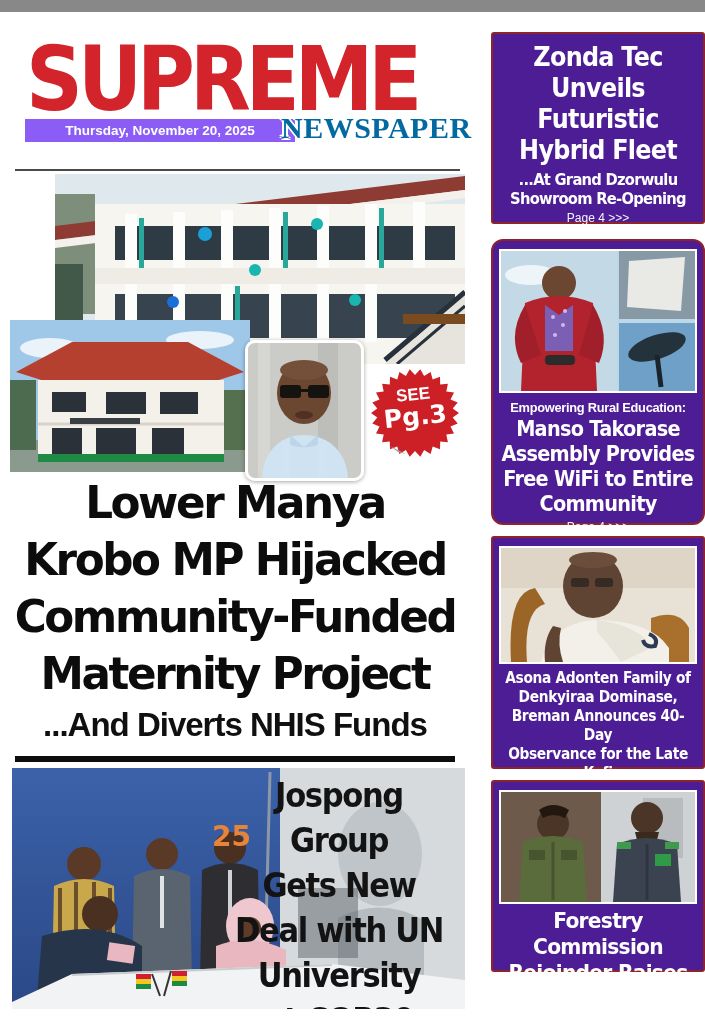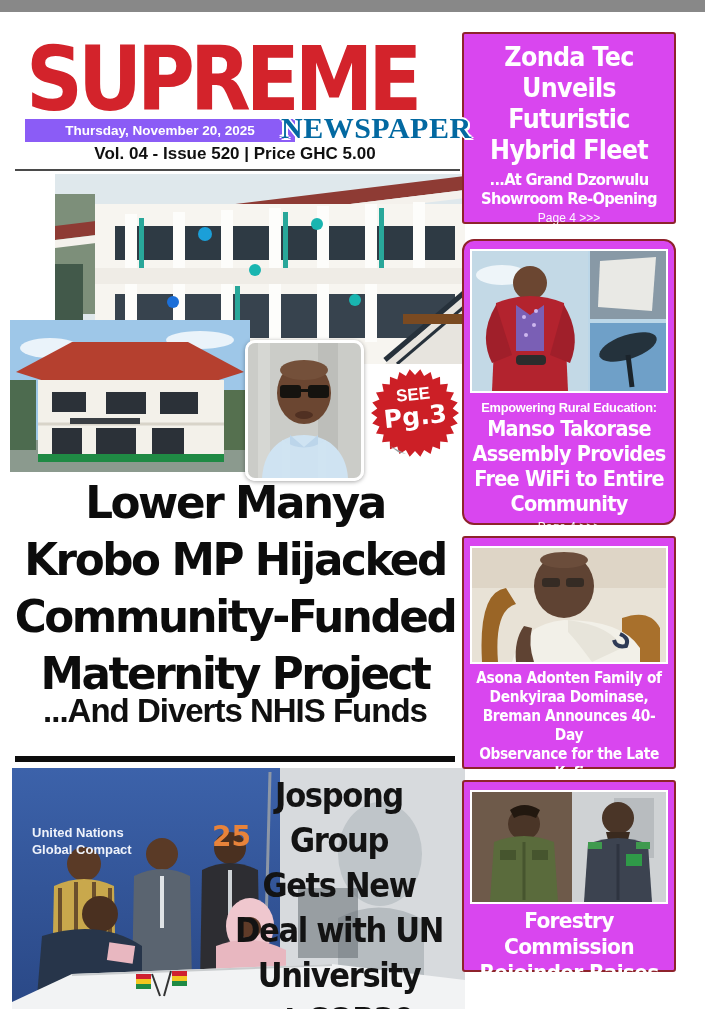--- a/index.html
+++ b/index.html
@@ -23,48 +23,47 @@
   .portrait{border:3px solid #fff;border-radius:10px;box-shadow:0 1px 4px rgba(0,0,0,.35);}
   .badge{position:absolute;left:370px;top:356px;width:90px;height:90px;z-index:6;}
   .badge-txt{position:absolute;left:0;top:0;width:90px;height:90px;color:#fff;text-align:center;
              transform:rotate(-6deg);}
   .badge-l1{font-weight:bold;font-size:17px;margin-top:18px;line-height:18px;}
   .badge-l2{font-weight:bold;font-size:25px;line-height:26px;font-family:"DejaVu Sans",sans-serif;}
   
   .main-headline{position:absolute;left:0;top:462px;width:470px;text-align:center;
      font-family:"DejaVu Sans",sans-serif;font-weight:bold;font-size:45px;line-height:57px;
      letter-spacing:-2.5px;color:#0c0c0c;white-space:pre-line;transform:scaleX(.97);transform-origin:center top;}
-  .sub-headline{position:absolute;left:0;top:680px;width:470px;text-align:center;
+  .sub-headline{position:absolute;left:0;top:694px;width:470px;text-align:center;
      font-size:33px;font-weight:bold;letter-spacing:-1px;color:#101010;}
   .blackrule{position:absolute;left:15px;top:744px;width:440px;height:6px;background:#0d0d0d;}
   .jospong-photo{left:12px;top:756px;width:453px;height:241px;}
   .un-text{position:absolute;left:20px;top:56px;color:#eef2fa;font-size:13px;font-weight:bold;line-height:17px;white-space:pre-line;}
   .un-25{position:absolute;left:200px;top:52px;color:#e8833a;font-size:28px;font-weight:bold;font-family:"DejaVu Sans",sans-serif;}
   .jospong-headline{position:absolute;right:0px;top:5px;width:252px;text-align:center;
      font-family:"DejaVu Sans",sans-serif;font-weight:bold;font-size:34px;line-height:45px;
      letter-spacing:-1.5px;color:#131313;white-space:pre-line;transform:scaleX(.9);transform-origin:center top;}
   
-  .card{position:absolute;left:462px;width:214px;background:#d946ef;border:2px solid #8e232c;
+  .card{position:absolute;left:491px;width:214px;background:#4c1d95;border:2px solid #8e232c;
         border-radius:3px;color:#fff;text-align:center;box-sizing:border-box;}
   .card-headline{font-family:"DejaVu Sans",sans-serif;font-weight:bold;white-space:pre-line;
         transform:scaleX(.92);transform-origin:center top;letter-spacing:-.8px;}
   .card-kicker{font-weight:bold;font-size:13.5px;letter-spacing:-.3px;transform:scaleX(.95);transform-origin:center top;}
   .card-pageref{font-weight:normal;font-size:12px;opacity:.95;margin-top:3px;}
   .card-photo{margin:8px auto 0;width:194px;border:2px solid #fff;background:#ccc;}
   .card-photo svg{display:block;}
 </style>
 </head>
 <body>
 
 <div class="page">
 
   <div class="logo">SUPREME</div>
   <div class="datebar">Thursday, November 20, 2025</div>
   <div class="newspaper">NEWSPAPER</div>
-  <div class="volline">Vol. 04 - Issue 520 | Price GHC 5.00</div>
   <div class="toprule"></div>
 
   <div class="photo" style="left:55px;top:162px;width:410px;height:190px;">
     <svg width="410" height="190" viewBox="0 0 410 190">
       <rect width="410" height="190" fill="#dfe8ec"></rect>
       <rect x="0" y="20" width="40" height="120" fill="#7d8f7a"></rect>
       <rect x="0" y="90" width="28" height="60" fill="#42594a"></rect>
       <polygon points="0,52 410,2 410,16 0,66" fill="#8e3b34"></polygon>
       <polygon points="0,66 410,16 410,24 0,74" fill="#f4f1ec"></polygon>
       <rect x="40" y="30" width="370" height="160" fill="#f7f5f0"></rect>
@@ -210,22 +209,20 @@
         <rect x="124" y="206" width="15" height="5" fill="#cf2030"></rect>
           <rect x="124" y="211" width="15" height="5" fill="#f3c620"></rect>
           <rect x="124" y="216" width="15" height="5" fill="#1f8a44"></rect>
         <rect x="160" y="203" width="15" height="5" fill="#cf2030"></rect>
           <rect x="160" y="208" width="15" height="5" fill="#f3c620"></rect>
           <rect x="160" y="213" width="15" height="5" fill="#1f8a44"></rect>
         <line x1="140" y1="206" x2="148" y2="228" stroke="#333" stroke-width="2"></line>
           <line x1="159" y1="203" x2="152" y2="228" stroke="#333" stroke-width="2"></line>
       </g>
     </svg>
-    <div class="un-text">United Nations
-Global Compact</div>
     <div class="un-25">25</div>
     <div class="jospong-headline">Jospong Group
 Gets New
 Deal with UN
 University
 at COP30</div>
   </div>
 
   <div class="card" style="top:20px;height:192px;">
     <div class="card-headline" style="font-size:26px;line-height:31px;margin-top:8px;">Zonda Tec

